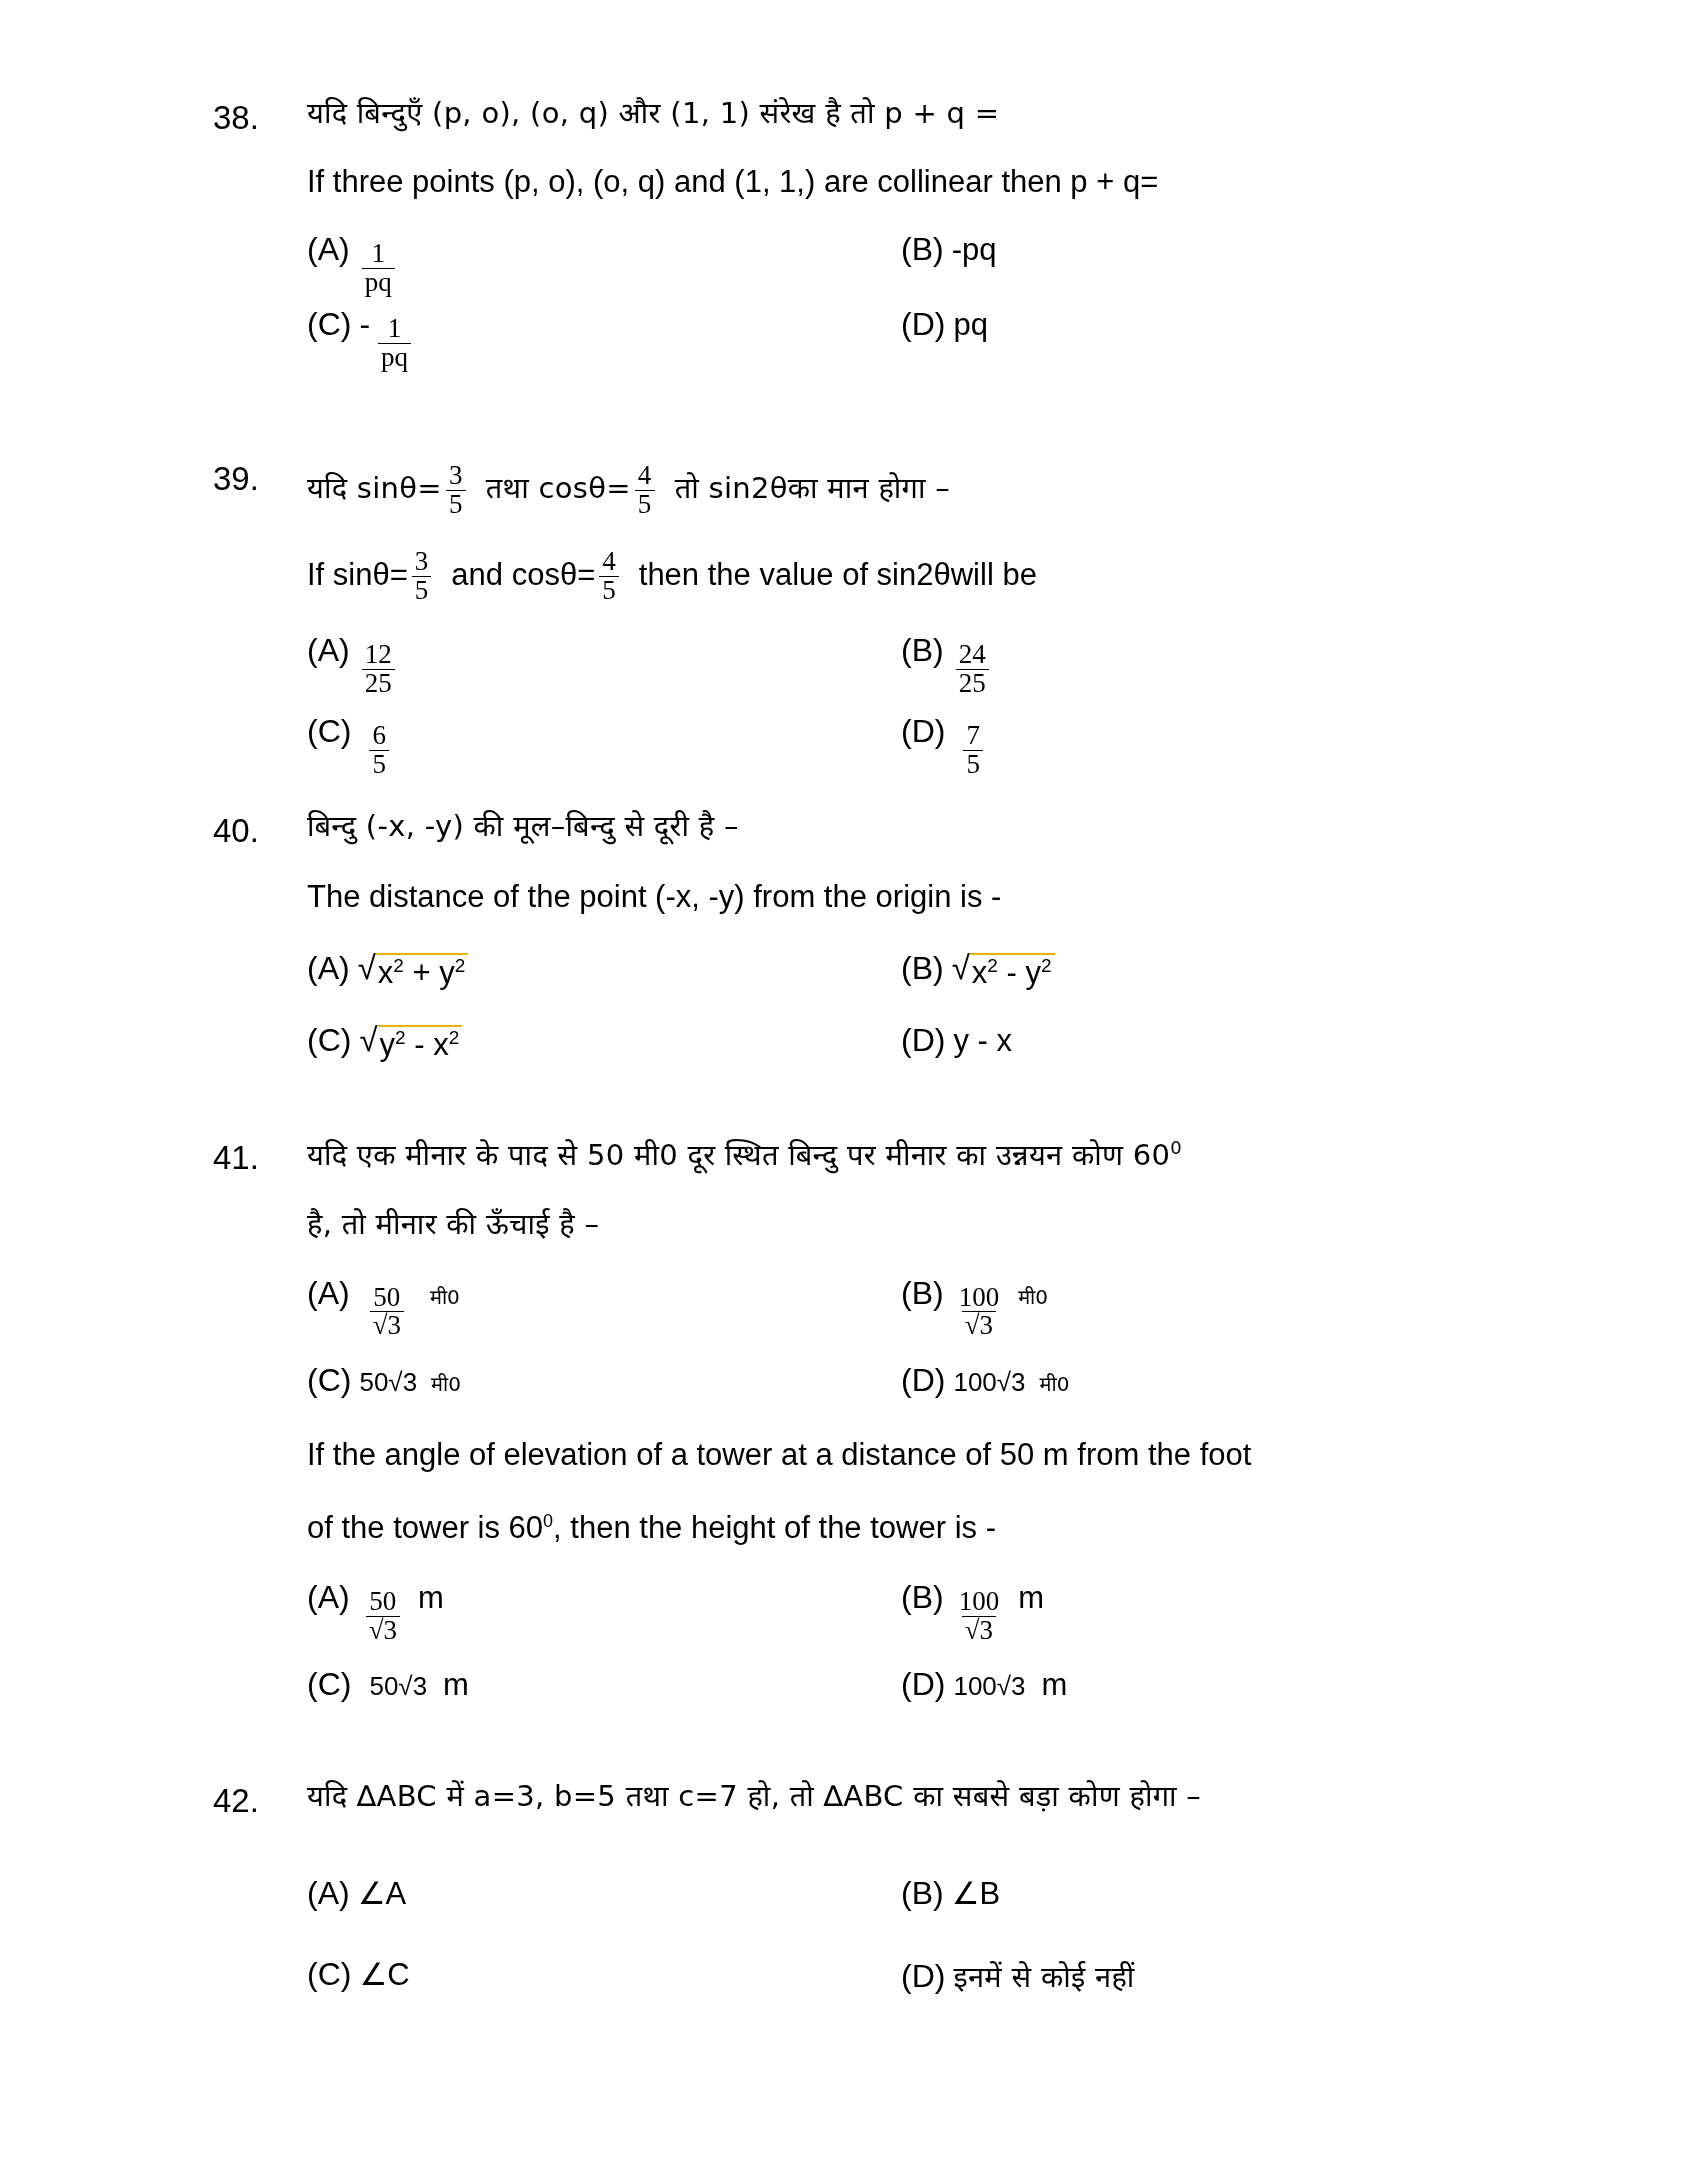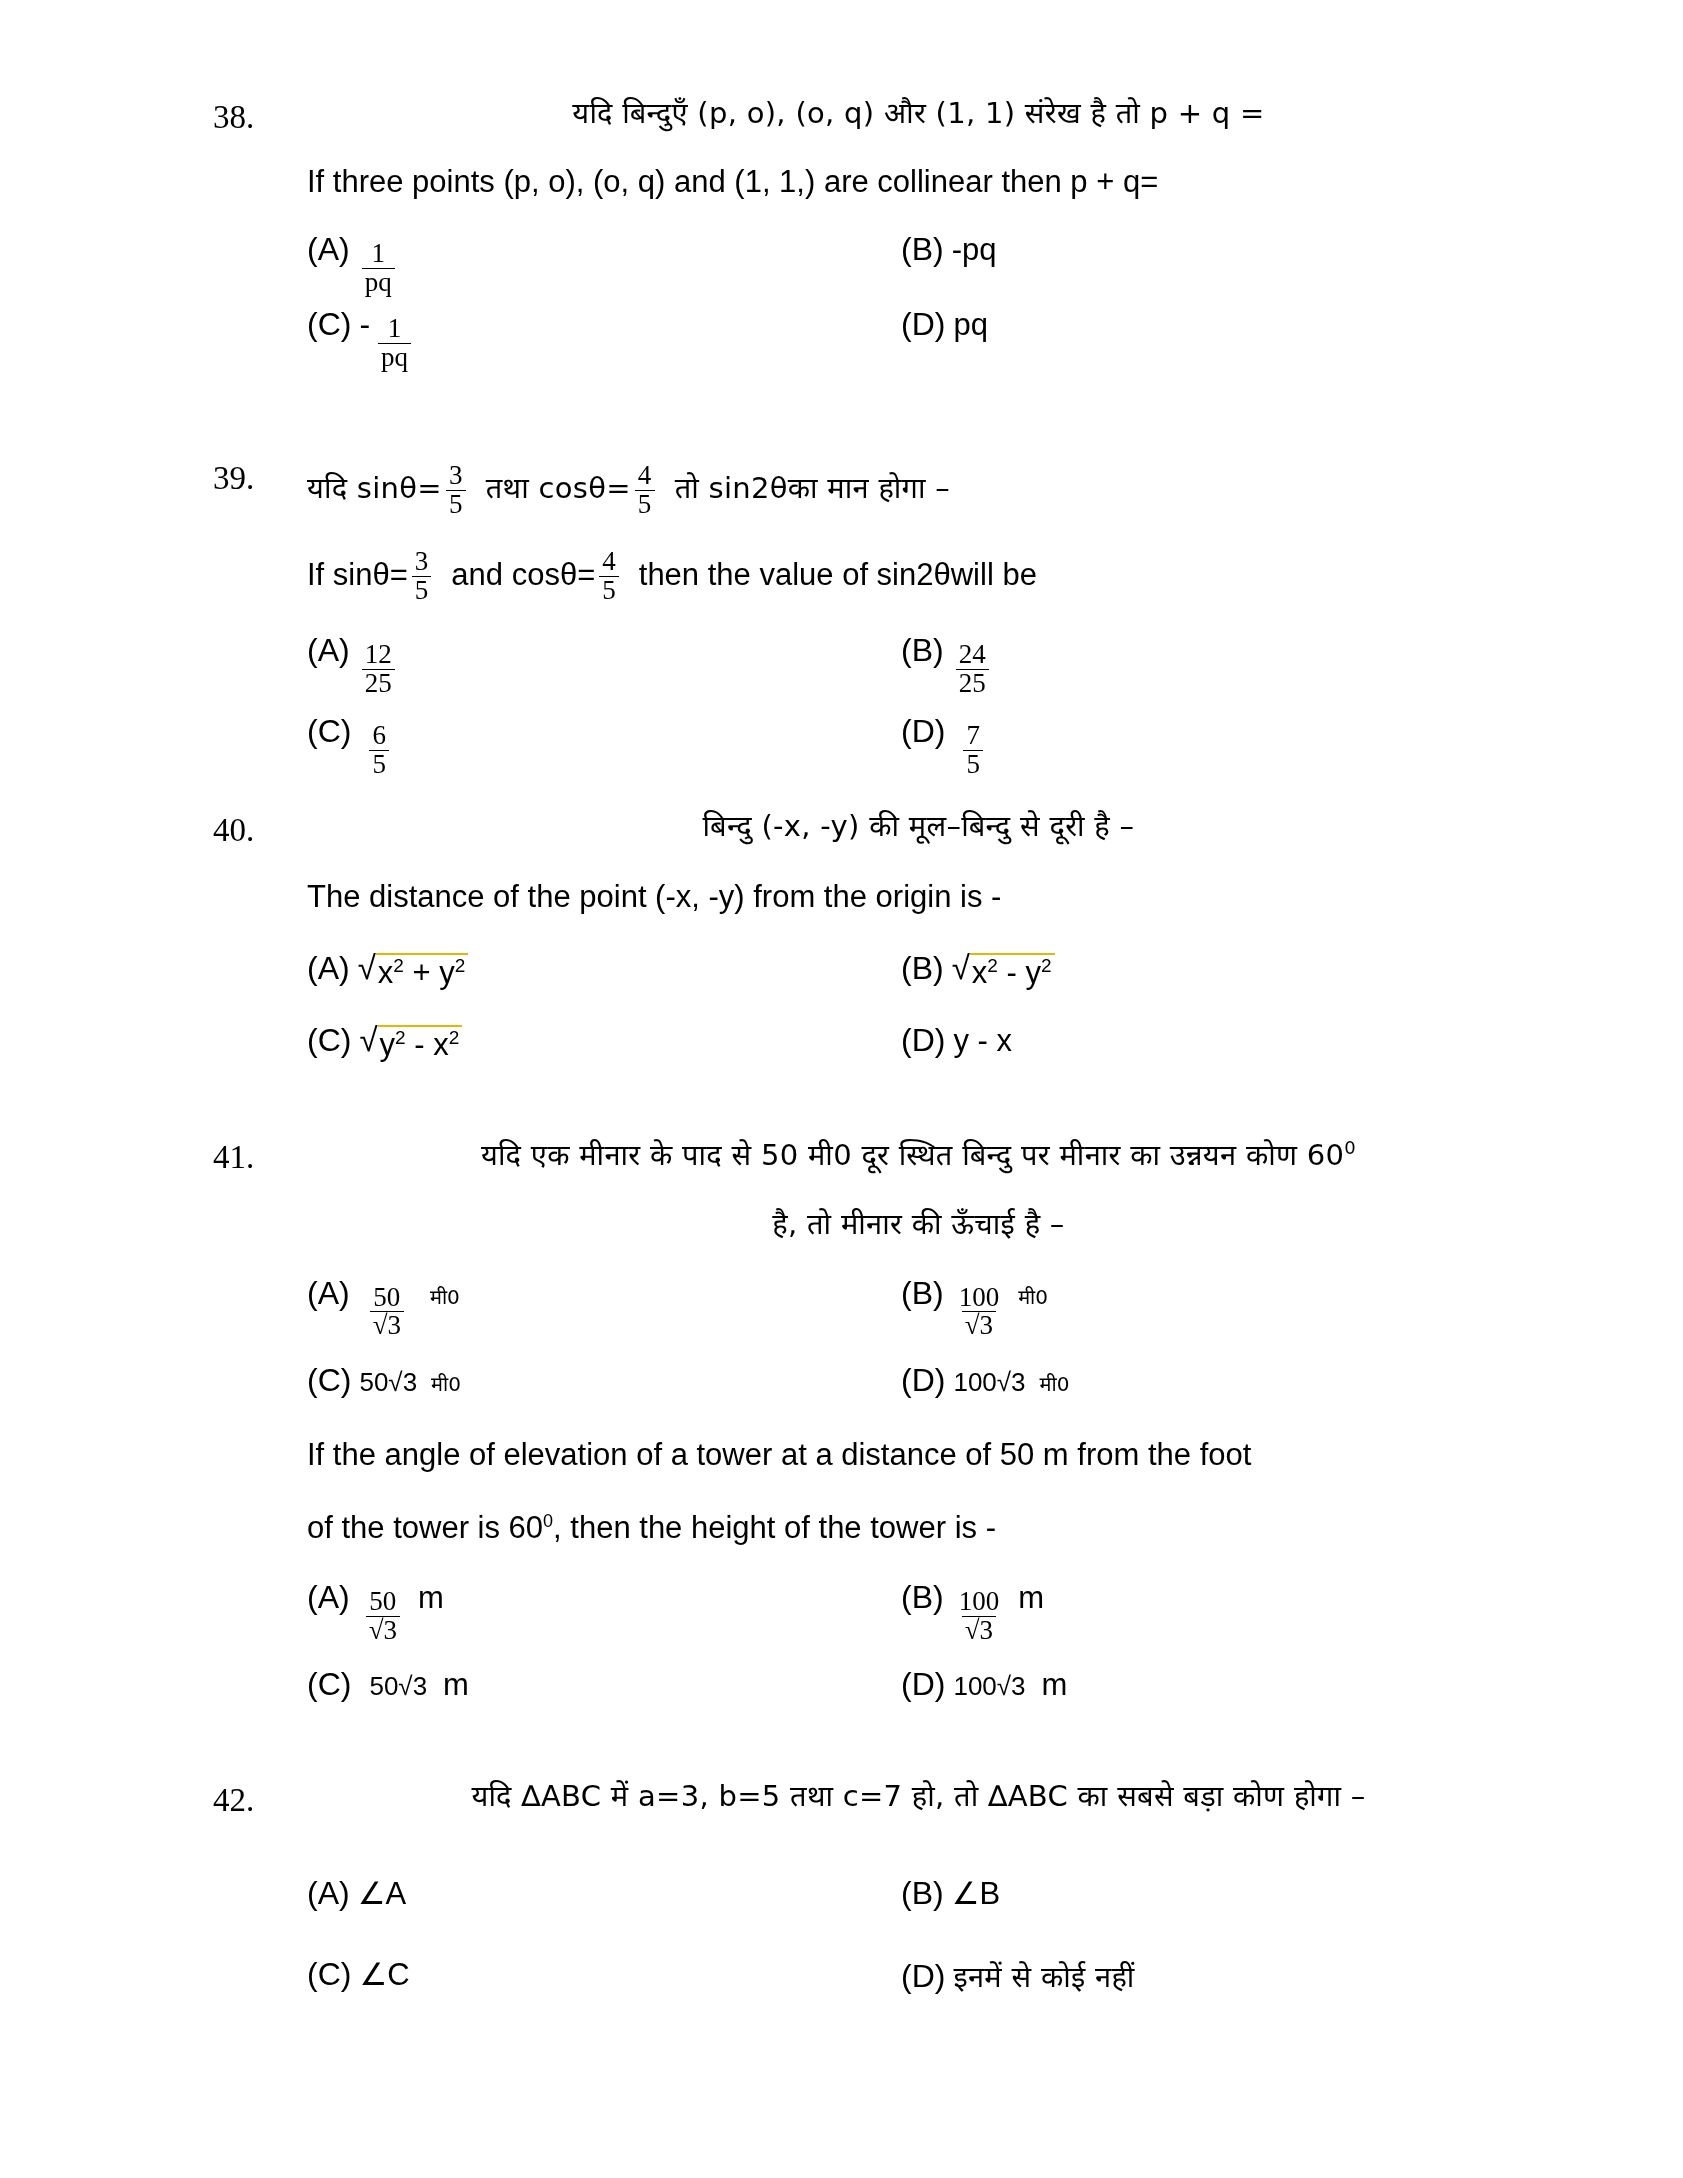--- a/index.html
+++ b/index.html
@@ -26,37 +26,36 @@
     position: absolute;
     left: 213px;
     width: 1317px;
   }
   .qnum {
     position: absolute;
     left: 0px;
     top: 0;
     width: 69px;
     font-size: 33px;
-    font-family: Liberation Serif, serif;
+    font-family: Liberation Sans, sans-serif;
     letter-spacing: 0px;
   }
   .qbody {
     margin-left: 94px;
   }
   .line {
     font-size: 31px;
     line-height: 1.0;
     white-space: nowrap;
     display: block;
   }
   .hin {
     font-family: "DejaVu Sans", sans-serif;
     font-size: 29px;
     letter-spacing: 0.3px;
-    text-align: center;
   }
   .eng {
     font-family: "Liberation Sans", sans-serif;
     font-size: 31px;
   }
   .opts {
     display: flex;
     width: 100%;
   }
   .opt {

